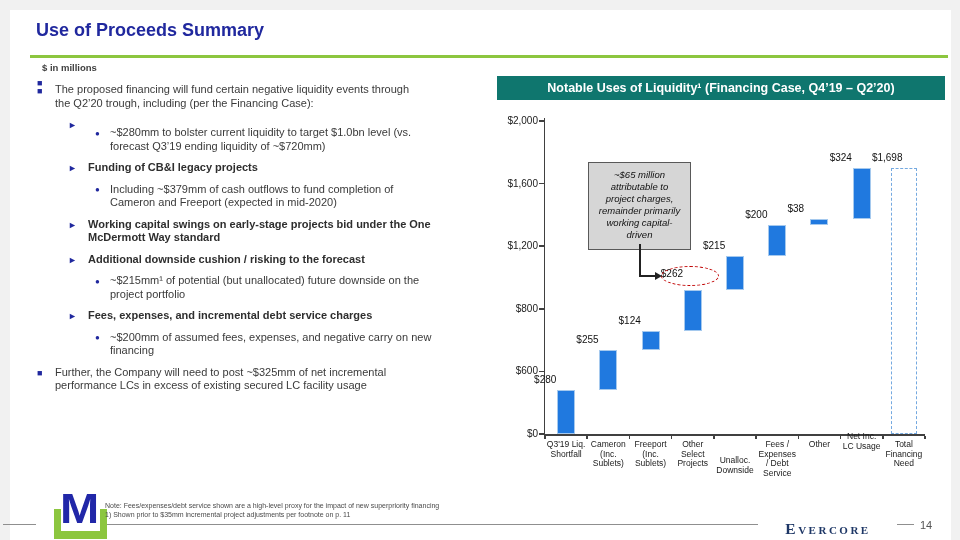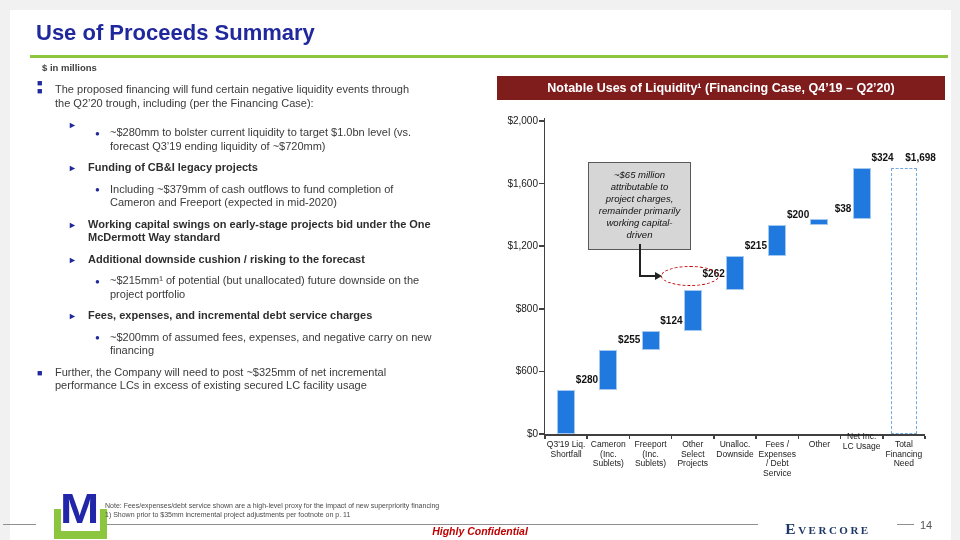--- a/index.html
+++ b/index.html
@@ -4,42 +4,42 @@
 <style>
   html,body{margin:0;padding:0;background:#e8e8e8;}
   .stage{position:relative;width:960px;height:540px;background:#fff;overflow:hidden;
          font-family:"Liberation Sans","DejaVu Sans",sans-serif;color:#3a3a3a;}
   .abs{position:absolute;}
   
   .frame-left{left:0;top:0;width:10px;height:540px;background:#f1f1f1;}
   .frame-top{left:0;top:0;width:960px;height:10px;background:#f1f1f1;}
   .frame-right{left:951px;top:0;width:9px;height:540px;background:#f1f1f1;}
   
-  .slide-title{left:36px;top:20px;font-size:22px;font-weight:bold;color:#20289e;}
+  .slide-title{left:36px;top:20px;font-size:18px;font-weight:bold;color:#20289e;}
   .green-rule{left:30px;top:55px;width:918px;height:3px;background:#8cc63f;}
   .units{left:42px;top:62px;font-size:9.5px;font-weight:bold;color:#404040;}
   
   .bullets{left:36px;top:75px;width:452px;display:flex;flex-direction:column;gap:8px;}
   .b-item{position:relative;font-size:11px;line-height:13.5px;white-space:pre-line;}
   .b-item .marker{position:absolute;color:#20289e;}
   .lv1{padding-left:19px;color:#3a3a3a;}
   .lv1 .marker{left:1px;top:1.5px;font-size:9px;}
   .lv2{padding-left:52px;font-weight:bold;color:#2e2e2e;}
   .lv2 .marker{left:32px;top:1px;font-size:9px;}
   .lv3{padding-left:74px;color:#3a3a3a;}
   .lv3 .marker{left:59px;top:0.5px;font-size:8px;}
   
   .chart{left:488px;top:76px;width:462px;height:414px;}
-  .chart-header{position:absolute;left:9px;top:0;width:448px;height:24px;background:#7f1d1d;
+  .chart-header{position:absolute;left:9px;top:0;width:448px;height:24px;background:#0f766e;
     color:#fff;font-weight:bold;font-size:12.5px;line-height:24px;text-align:center;}
   .axis{position:absolute;background:#404040;}
   .ytick-label{position:absolute;width:48px;text-align:right;font-size:10px;color:#1a1a1a;}
   .bar{position:absolute;background:#2079df;border:1px solid #a5c9ee;box-sizing:border-box;}
   .bar-total{position:absolute;background:transparent;border:1.5px dashed #74a9e0;box-sizing:border-box;}
-  .bar-label{position:absolute;width:64px;text-align:right;font-size:10px;color:#111;font-weight:bold;}
+  .bar-label{position:absolute;width:64px;text-align:left;font-size:10px;color:#111;}
   .cat-label{position:absolute;text-align:center;font-size:8.5px;line-height:9.5px;color:#1a1a1a;white-space:pre-line;}
   .callout{position:absolute;left:100px;top:86px;width:101px;height:80px;background:#d6d6d6;
     border:1.5px solid #595959;font-style:italic;font-size:9.5px;line-height:12px;text-align:center;
     color:#111;white-space:pre-line;padding-top:6px;}
   .arrow-v{position:absolute;left:151px;top:167.5px;width:1.5px;height:33px;background:#222;}
   .arrow-h{position:absolute;left:151px;top:199px;width:17px;height:1.5px;background:#222;}
   .arrow-head{position:absolute;left:167px;top:195.5px;width:0;height:0;
     border-top:4.5px solid transparent;border-bottom:4.5px solid transparent;border-left:7.5px solid #222;}
   .hl-ellipse{position:absolute;border:1.5px dashed #c00000;border-radius:50%;box-sizing:border-box;
     text-align:center;font-size:10px;color:#111;}
@@ -134,21 +134,21 @@
 (Inc.
 Sublets)</div>
       <div class="bar" style="left: 195.778px; top: 213.863px; width: 18px; height: 41.003px;"></div>
       <div class="bar-label" style="left: 172.778px; top: 192.363px;">$262</div>
       <div class="hl-ellipse" style="left: 172.778px; top: 190.363px; width: 58px; height: 20px;"></div>
       <div class="cat-label" style="left: 178.667px; top: 364px; width: 52.2222px;">Other
 Select
 Projects</div>
       <div class="bar" style="left: 238px; top: 180.216px; width: 18px; height: 33.6475px;"></div>
       <div class="bar-label" style="left: 215px; top: 164.216px;">$215</div>
-      <div class="cat-label" style="left: 220.889px; top: 364px; width: 52.2222px;">Unalloc.
+      <div class="cat-label" style="left: 220.889px; top: 380px; width: 52.2222px;">Unalloc.
 Downside</div>
       <div class="bar" style="left: 280.222px; top: 148.916px; width: 18px; height: 31.3px;"></div>
       <div class="bar-label" style="left: 257.222px; top: 132.916px;">$200</div>
       <div class="cat-label" style="left: 263.111px; top: 364px; width: 52.2222px;">Fees /
 Expenses
 / Debt
 Service</div>
       <div class="bar" style="left: 322.444px; top: 142.969px; width: 18px; height: 5.947px;"></div>
       <div class="bar-label" style="left: 299.444px; top: 126.969px;">$38</div>
       <div class="cat-label" style="left: 305.333px; top: 364px; width: 52.2222px;">Other</div>
@@ -177,16 +177,15 @@
   <div class="abs f-line" style="left:897px;top:524px;width:17px;"></div>
 
   <div class="abs mlogo">
     <div class="mletter">M</div>
     <div class="bracket"></div>
   </div>
 
   <div class="abs note" style="top:502px;">Note: Fees/expenses/debt service shown are a high-level proxy for the impact of new superpriority financing</div>
   <div class="abs note" style="top:511px;">1) Shown prior to $35mm incremental project adjustments per footnote on p. 11</div>
 
-  <div class="abs confidential">Highly Confidential</div>
   <div class="abs evercore">Evercore</div>
   <div class="abs pagenum">14</div>
 </div>
 
 </body></html>

